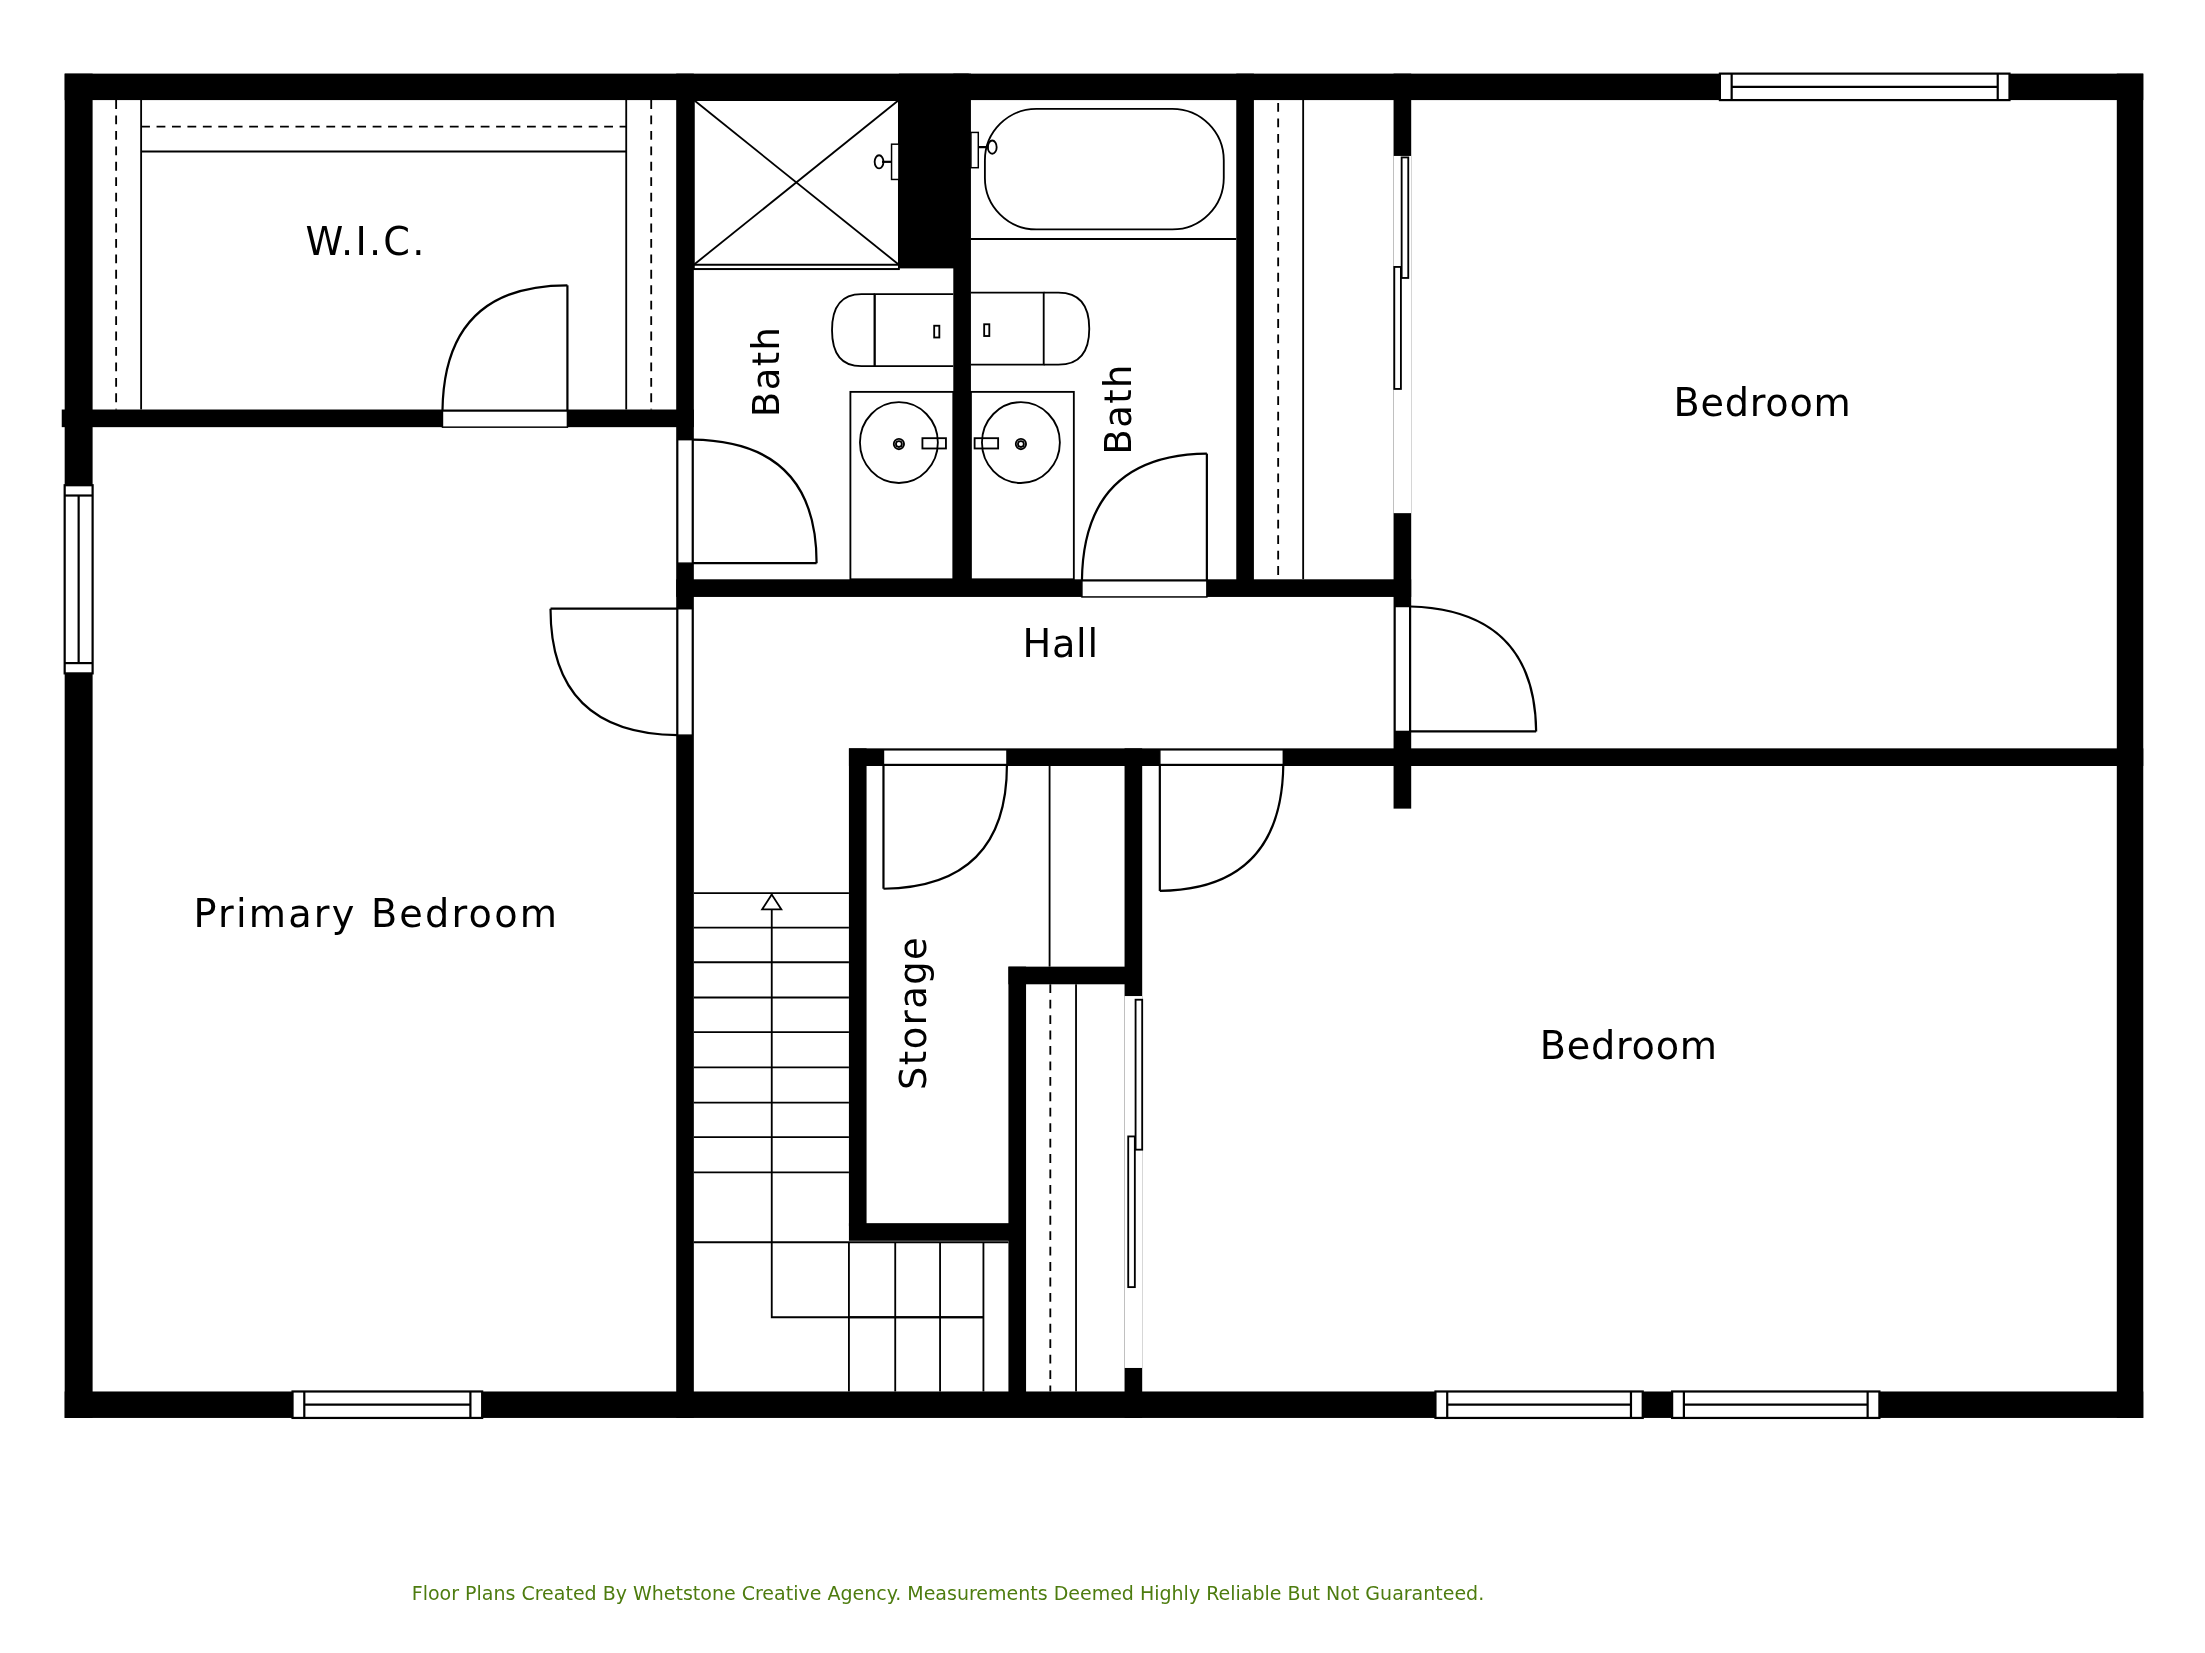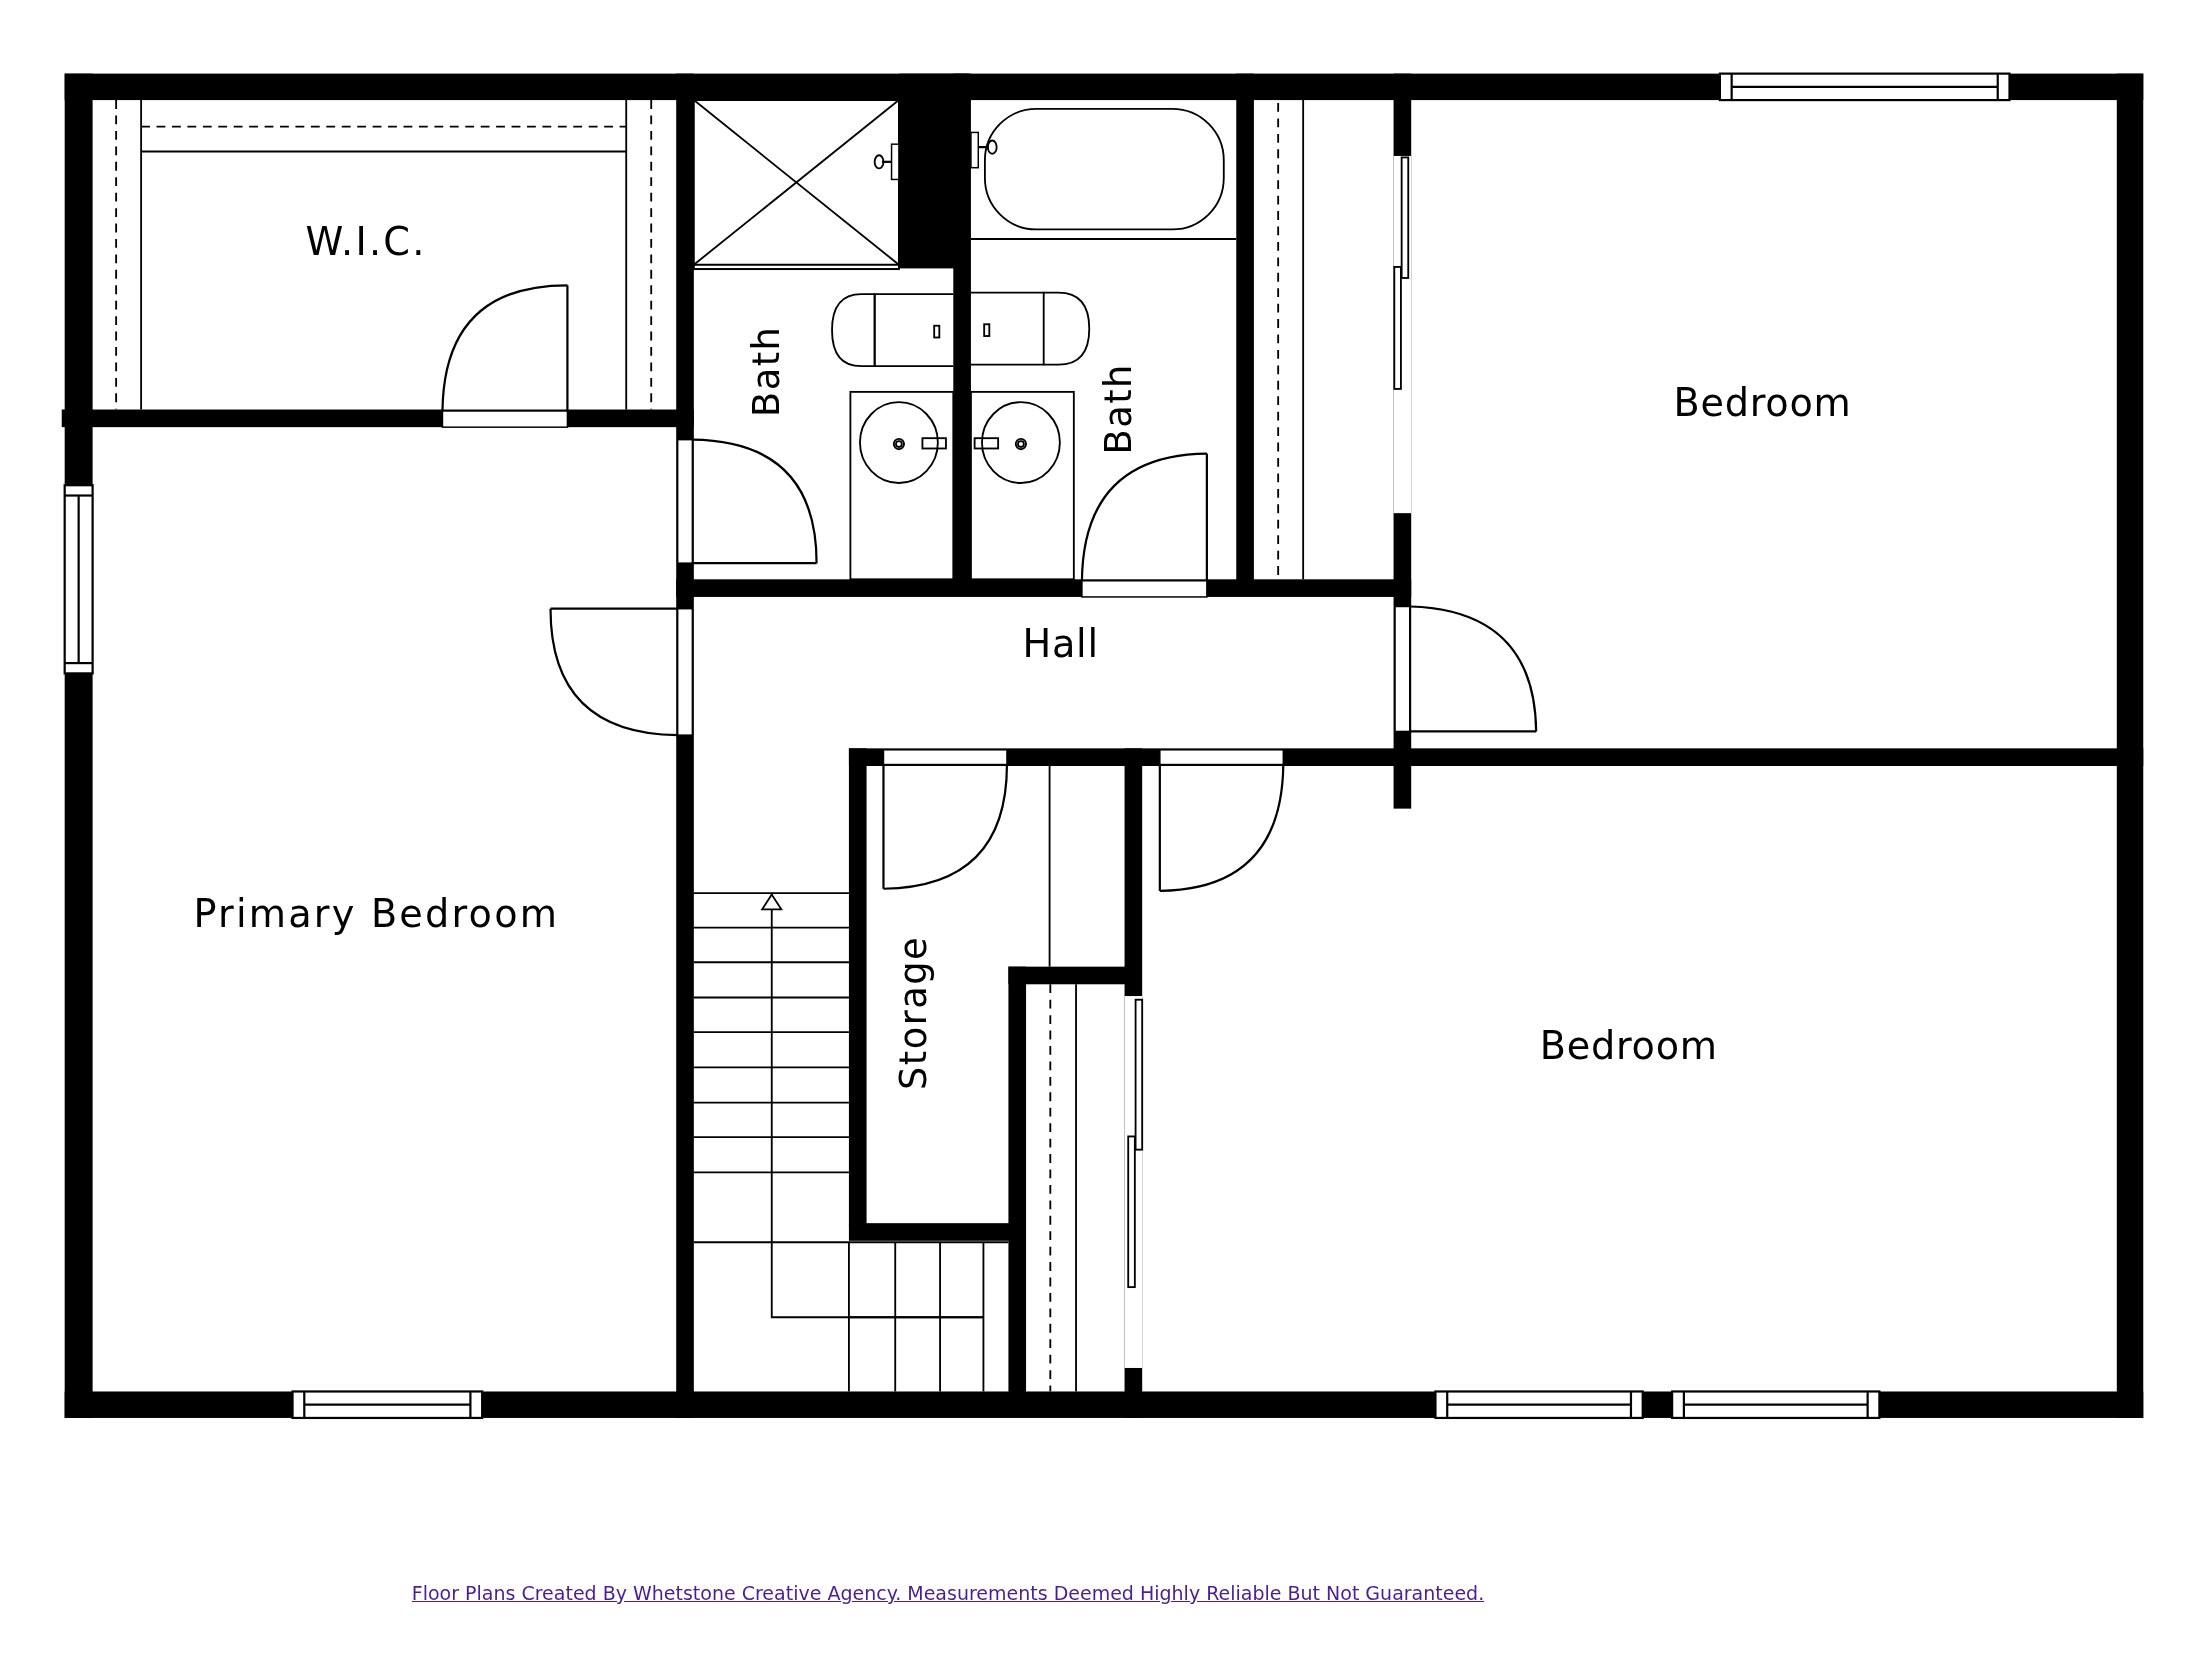--- a/index.html
+++ b/index.html
@@ -1,21 +1,21 @@
 <!DOCTYPE html>
 <html style="font-size:11.8px"><head>
 <meta charset="utf-8">
 <style>
   html, body { margin: 0; padding: 0; background: #ffffff; }
   body { width: 2205px; height: 1654px; position: relative; overflow: hidden; }
   #plan { position: absolute; left: 0; top: 0; }
   .room-label { font-family: "DejaVu Sans", sans-serif; fill: #000; }
   .footer {
     position: absolute; left: 0; top: 1582px; width: 1896px; text-align: center;
-    font-family: "DejaVu Sans", sans-serif; font-size: 19px; color: #4c1d95; text-decoration: underline;
+    font-family: "DejaVu Sans", sans-serif; font-size: 19px; color: #4d7c0f;
   }
 </style>
 </head>
 <body>
 
 <svg id="plan" width="2205" height="1654" viewBox="0 0 3000 2250" xmlns="http://www.w3.org/2000/svg">
   <rect x="0" y="0" width="3000" height="2250" fill="#ffffff"></rect>
 
   <g fill="#000">
 

